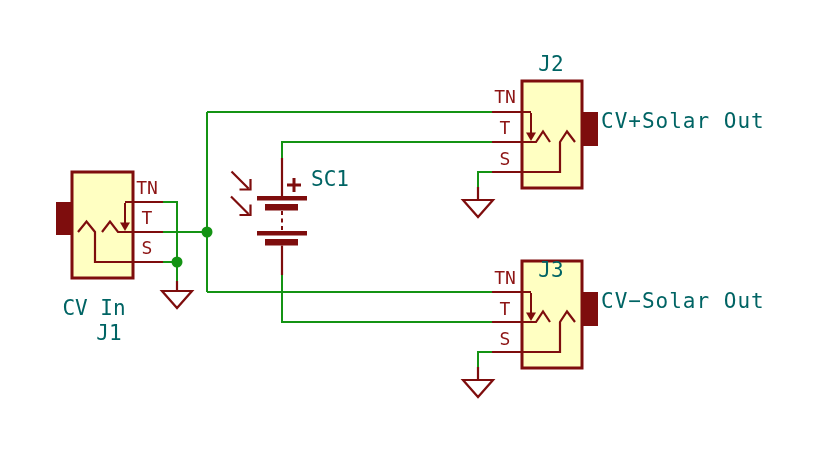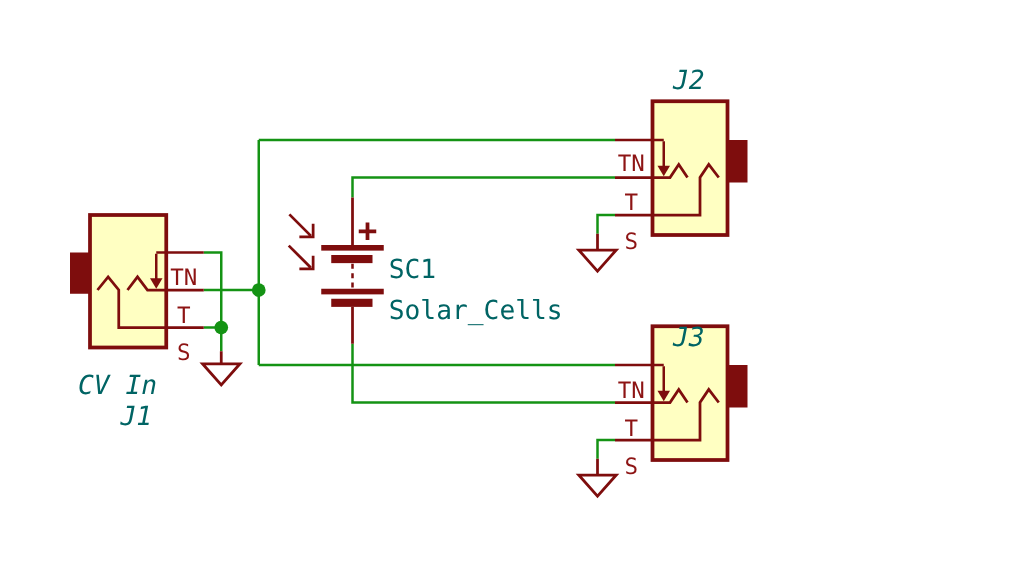--- a/index.html
+++ b/index.html
@@ -13,23 +13,23 @@
   .wire{stroke:var(--wire);stroke-width:2;fill:none;stroke-linecap:butt;stroke-linejoin:miter;}
   .junction{fill:var(--wire);stroke:none;}
   .dev{stroke:var(--device);fill:none;stroke-width:2.2;stroke-linejoin:miter;stroke-linecap:butt;}
   .dev-thin{stroke:var(--device);fill:none;stroke-width:2;}
   .body{stroke:var(--device);stroke-width:3;fill:var(--device-fill);}
   .devfill{fill:var(--device);stroke:none;}
   .plus{stroke:var(--device);stroke-width:3;fill:none;}
   .dash{stroke:var(--device);stroke-width:2;fill:none;stroke-dasharray:4 3.5;}
   
   .fld{position:absolute;color:var(--field-text);font-size:21px;line-height:21px;white-space:pre;}
-  .ctr{transform:translateX(-50%);font-style:italic;}
+  .ctr{transform:translateX(-50%);}
   .val{letter-spacing:1px;}
-  .pinlbl{position:absolute;color:var(--pin-text);font-size:18px;line-height:18px;transform:translateX(-50%);white-space:pre;margin-top:35px;}
+  .pinlbl{position:absolute;color:var(--pin-text);font-size:18px;line-height:18px;transform:translateX(-50%);white-space:pre;}
 </style>
 </head>
 <body>
 
 <div class="canvas">
 
   <svg width="817" height="458" viewBox="0 0 817 458">
 
     <g>
       <path class="wire" d="M163 202 H177 V262"></path>
@@ -102,25 +102,26 @@
     <g>
       <path class="dev" d="M478 367 V380"></path>
       <polygon class="dev" points="463,380 493,380 478,397"></polygon>
     </g>
   </svg>
 
   <div class="fld ctr" style="left:94px;top:298px;">CV In</div>
   <div class="fld ctr" style="left:109px;top:323px;">J1</div>
 
   <div class="fld ctr" style="left:551px;top:54px;">J2</div>
+  <div class="fld val" style="left:601px;top:111px;">CV+Solar Out</div>
 
   <div class="fld ctr" style="left:551px;top:236px;margin-top:24px;">J3</div>
+  <div class="fld val" style="left:601px;top:291px;">CV−Solar Out</div>
 
-  <div class="fld" style="left:311px;top:169px;margin-top:36px;">SC1</div>
-  <div class="fld" style="left:311px;top:238px;">Solar_Cells</div>
+  <div class="fld" style="left:311px;top:169px;">SC1</div>
 
   <div class="pinlbl" style="left:147px;top:179px;">TN</div>
   <div class="pinlbl" style="left:147px;top:209px;">T</div>
   <div class="pinlbl" style="left:147px;top:239px;">S</div>
 
   <div class="pinlbl" style="left:505px;top:88px;">TN</div>
   <div class="pinlbl" style="left:505px;top:119px;">T</div>
   <div class="pinlbl" style="left:505px;top:150px;">S</div>
 
   <div class="pinlbl" style="left:505px;top:269px;">TN</div>

